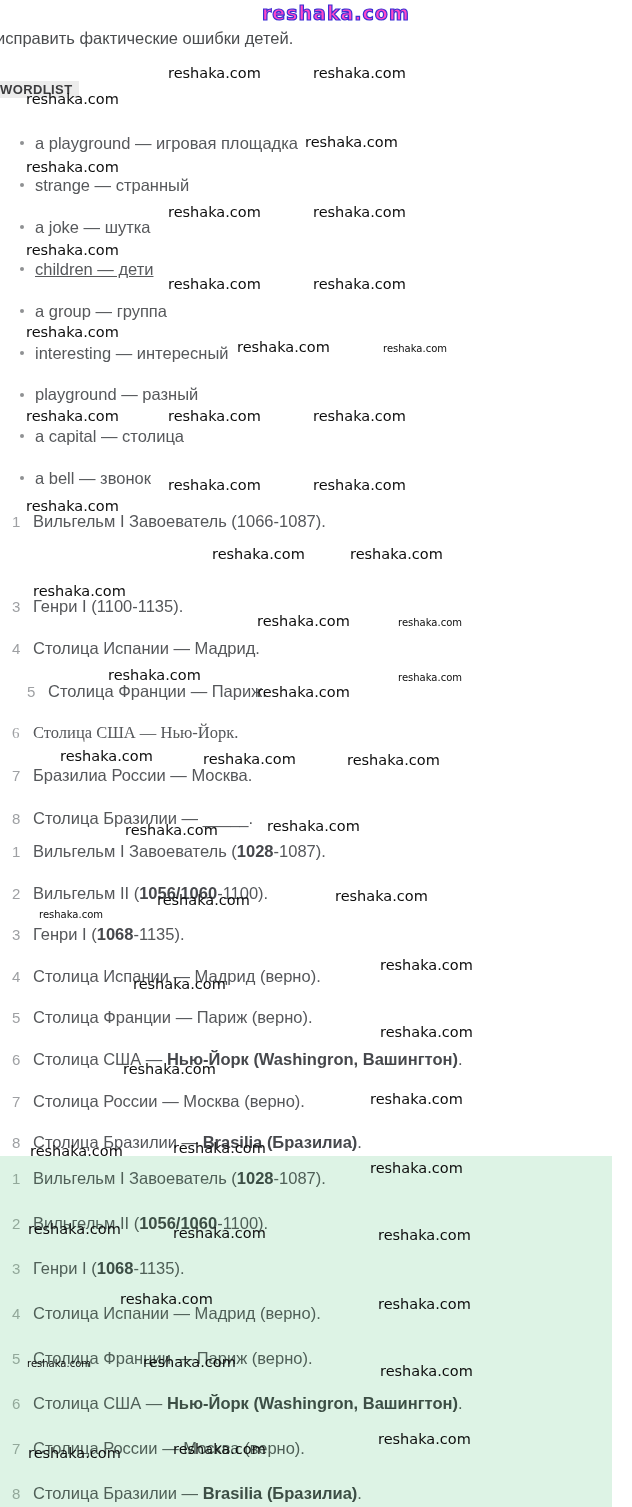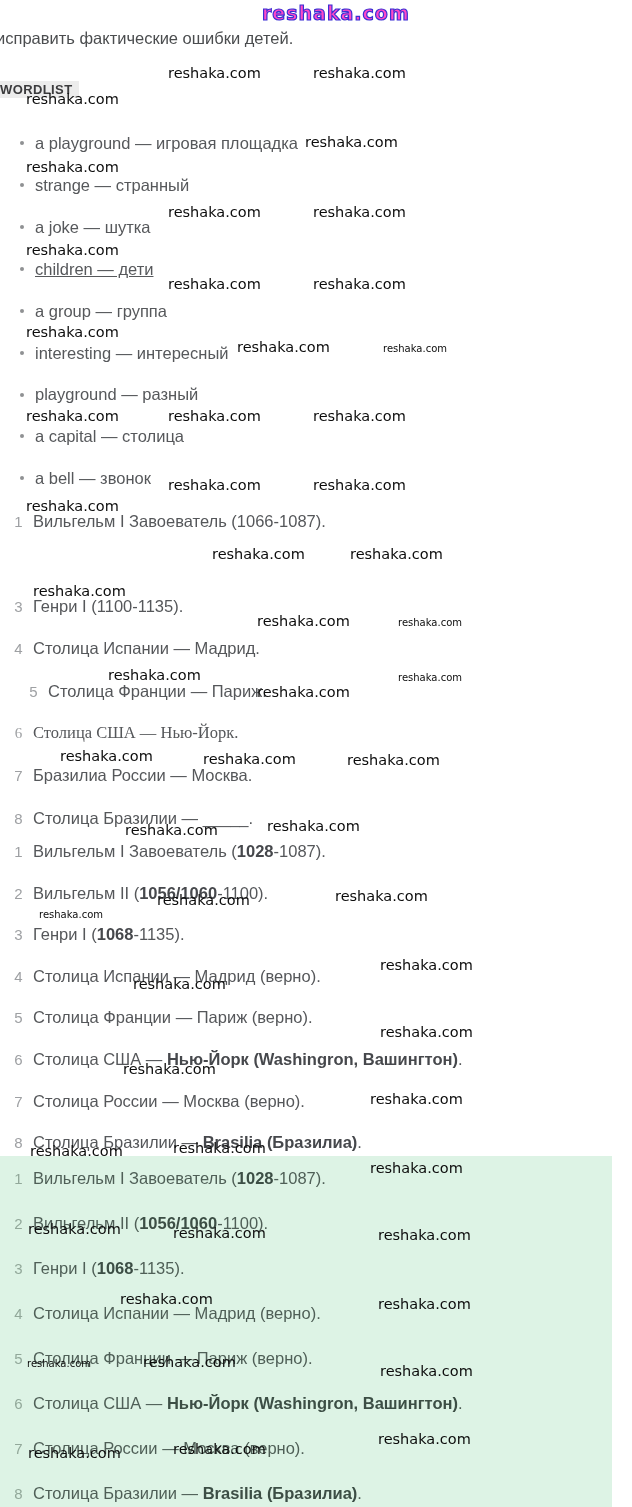--- a/index.html
+++ b/index.html
@@ -1,17 +1,17 @@
 <!DOCTYPE html>
 <html><head>
 <meta charset="utf-8">
 <style>
   html,body{margin:0;padding:0;background:#fff;}
   .page{position:relative;width:612px;height:1507px;background:#ffffff;overflow:hidden;
-        font-family:"Liberation Sans",sans-serif;text-align:center;}
+        font-family:"Liberation Sans",sans-serif;}
   .green-band{position:absolute;left:0;top:1156px;width:632px;height:351px;}
   .wm-top{position:absolute;left:262px;top:2px;font-family:"DejaVu Sans",sans-serif;
           font-size:19px;font-weight:700;letter-spacing:1px;white-space:nowrap;
           -webkit-text-stroke:1.2px #3b2fd4;}
   .wm{position:absolute;font-family:"DejaVu Sans",sans-serif;font-size:14.5px;font-weight:500;
       color:#0c0c0c;white-space:nowrap;line-height:1;}
   .wm.small{font-size:10px;}
   .intro{position:absolute;left:-4px;top:29px;font-size:16.5px;color:#4b4d4f;white-space:nowrap;}
   .wordlist-title{position:absolute;left:-3px;top:81px;font-size:13px;font-weight:700;
                   color:#3b3b3d;letter-spacing:.4px;background:#ececec;padding:1px 6px 1px 3px;}

